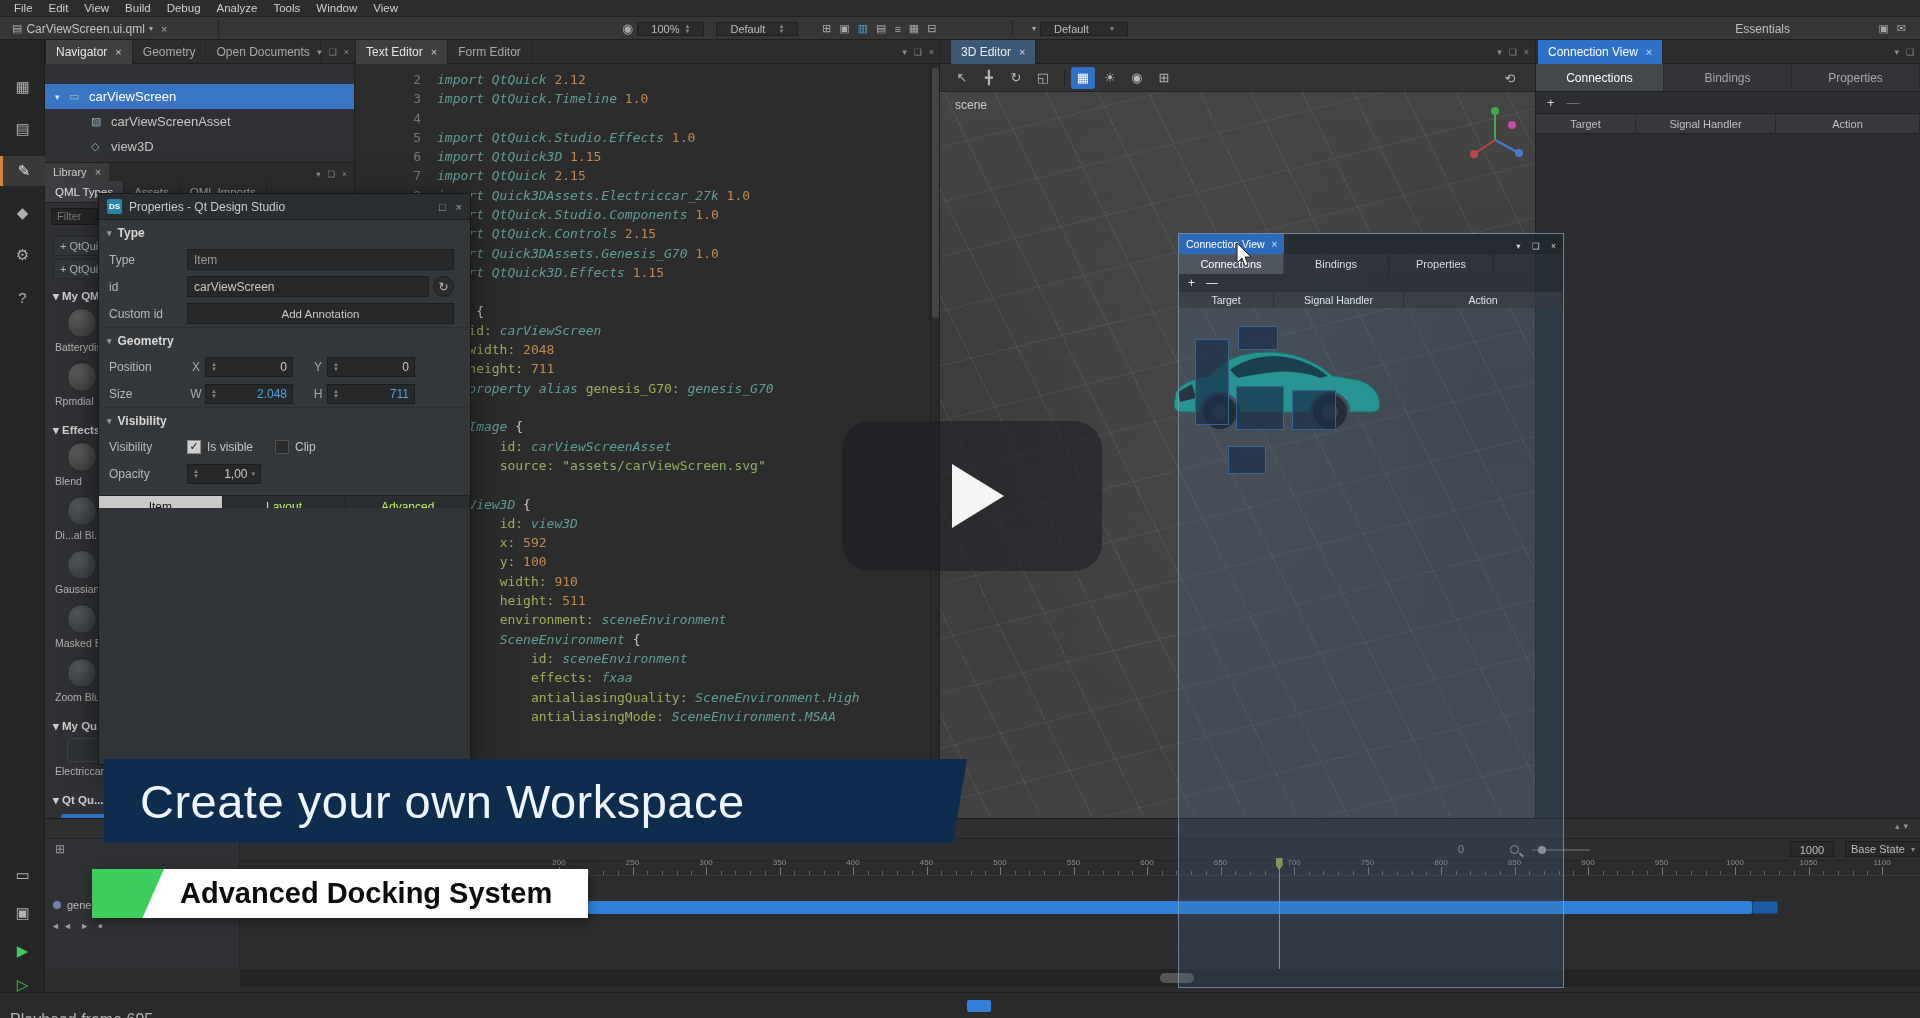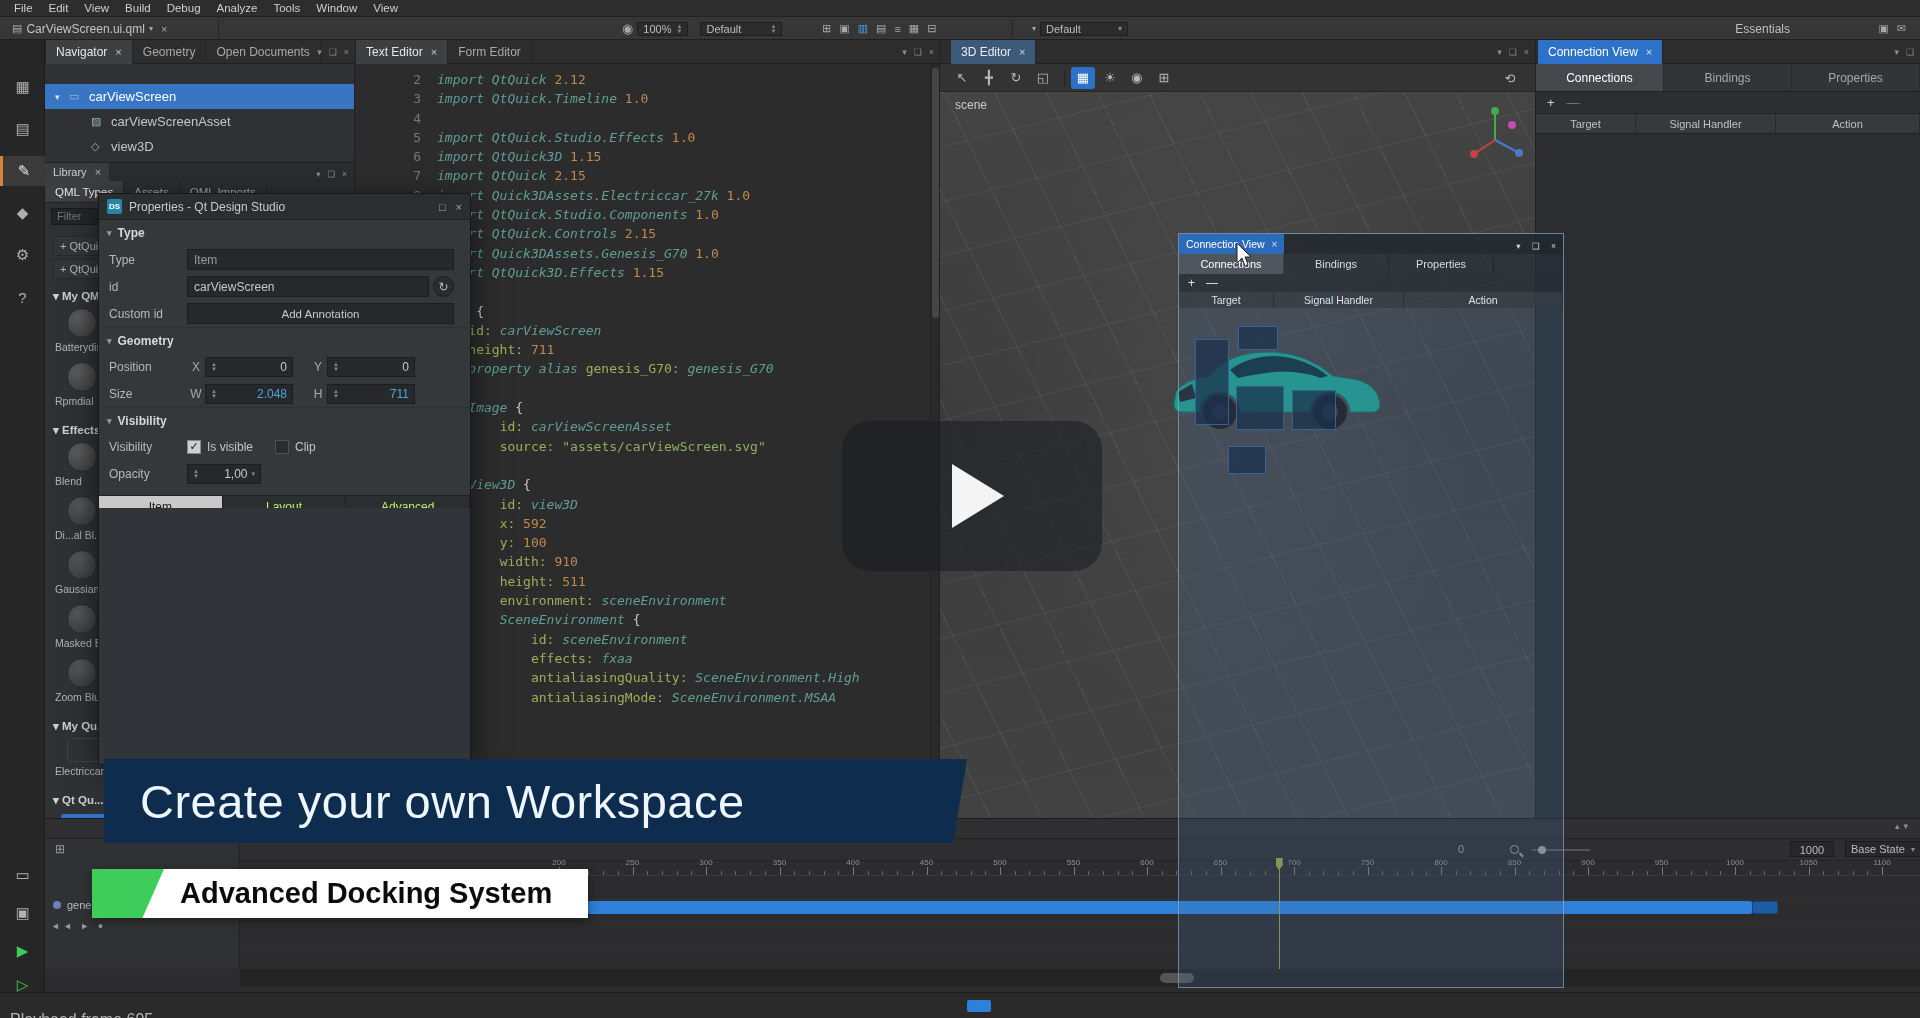--- a/index.html
+++ b/index.html
@@ -11,21 +11,21 @@
   #menubar { position:absolute; top:0; left:0; right:0; height:17px; background:#2d2d2d;
              border-bottom:1px solid #222; display:flex; align-items:center; padding-left:6px; }
   .menu-item { font-size:11.5px; color:#cfcfcf; padding:0 8px; cursor:default; }
 
   
   #toolbar { position:absolute; top:17px; left:0; right:0; height:23px; background:#363636;
              border-bottom:1px solid #1f1f1f; }
   #toolbar .tb { position:absolute; top:0; height:23px; display:flex; align-items:center; font-size:12px; color:#c4c4c4; }
   .tb-ic { color:#a8a8a8; font-size:11px; margin:0 4px; }
   .tb-box { display:flex; align-items:center; background:#2c2c2c; border:1px solid #1f1f1f;
-            height:14px; padding:0 5px; font-size:11px; color:#bdbdbd; }
+            height:14px; padding:0 13px; font-size:11px; color:#bdbdbd; }
   .spincol { display:inline-flex; flex-direction:column; line-height:4.5px; font-size:6px; color:#8a8a8a; margin-left:5px; }
   .tb-sep { position:absolute; top:3px; width:1px; height:17px; background:#242424; }
 
   
   #dockbar { position:absolute; top:40px; left:45px; right:0; height:24px; background:#2d2d2d;
              border-bottom:1px solid #1f1f1f; }
   .dock-seg { position:absolute; top:0; height:24px; border-left:1px solid #222; }
   .dock-tabs { display:flex; height:24px; align-items:stretch; }
   .dtab { display:flex; align-items:center; padding:0 10px; font-size:12px; color:#a9a9a9; border-right:1px solid #252525; }
   .dtab.active { background:#3d3f41; color:#e6e6e6; }
@@ -446,20 +446,21 @@
         <div class="code-line"><span class="gutter">6</span><span class="code-text"><span class="tk-imp">import QtQuick3D </span><span class="tk-num">1.15</span></span></div>
         <div class="code-line"><span class="gutter">7</span><span class="code-text"><span class="tk-imp">import QtQuick </span><span class="tk-num">2.15</span></span></div>
         <div class="code-line"><span class="gutter">8</span><span class="code-text"><span class="tk-imp">import Quick3DAssets.Electriccar_27k </span><span class="tk-num">1.0</span></span></div>
         <div class="code-line"><span class="gutter">9</span><span class="code-text"><span class="tk-imp">import QtQuick.Studio.Components </span><span class="tk-num">1.0</span></span></div>
         <div class="code-line"><span class="gutter">10</span><span class="code-text"><span class="tk-imp">import QtQuick.Controls </span><span class="tk-num">2.15</span></span></div>
         <div class="code-line"><span class="gutter">11</span><span class="code-text"><span class="tk-imp">import Quick3DAssets.Genesis_G70 </span><span class="tk-num">1.0</span></span></div>
         <div class="code-line"><span class="gutter">12</span><span class="code-text"><span class="tk-imp">import QtQuick3D.Effects </span><span class="tk-num">1.15</span></span></div>
         <div class="code-line"><span class="gutter">13</span><span class="code-text"></span></div>
         <div class="code-line"><span class="gutter">14</span><span class="code-text"><span class="tk-typ">Item</span><span class="tk-pln"> {</span></span></div>
         <div class="code-line"><span class="gutter">15</span><span class="code-text"><span class="tk-pln">    </span><span class="tk-prop">id:</span><span class="tk-pln"> </span><span class="tk-typ">carViewScreen</span></span></div>
+        <div class="code-line"><span class="gutter">16</span><span class="code-text"><span class="tk-pln">    </span><span class="tk-prop">width:</span><span class="tk-pln"> </span><span class="tk-num">2048</span></span></div>
         <div class="code-line"><span class="gutter">17</span><span class="code-text"><span class="tk-pln">    </span><span class="tk-prop">height:</span><span class="tk-pln"> </span><span class="tk-num">711</span></span></div>
         <div class="code-line"><span class="gutter">18</span><span class="code-text"><span class="tk-pln">    </span><span class="tk-kw">property alias</span><span class="tk-pln"> </span><span class="tk-prop">genesis_G70:</span><span class="tk-pln"> </span><span class="tk-typ">genesis_G70</span></span></div>
         <div class="code-line"><span class="gutter">19</span><span class="code-text"></span></div>
         <div class="code-line"><span class="gutter">20</span><span class="code-text"><span class="tk-pln">    </span><span class="tk-typ">Image</span><span class="tk-pln"> {</span></span></div>
         <div class="code-line"><span class="gutter">21</span><span class="code-text"><span class="tk-pln">        </span><span class="tk-prop">id:</span><span class="tk-pln"> </span><span class="tk-typ">carViewScreenAsset</span></span></div>
         <div class="code-line"><span class="gutter">22</span><span class="code-text"><span class="tk-pln">        </span><span class="tk-prop">source:</span><span class="tk-pln"> </span><span class="tk-str">"assets/carViewScreen.svg"</span></span></div>
         <div class="code-line"><span class="gutter">23</span><span class="code-text"></span></div>
         <div class="code-line"><span class="gutter">24</span><span class="code-text"><span class="tk-pln">    </span><span class="tk-typ">View3D</span><span class="tk-pln"> {</span></span></div>
         <div class="code-line"><span class="gutter">25</span><span class="code-text"><span class="tk-pln">        </span><span class="tk-prop">id:</span><span class="tk-pln"> </span><span class="tk-typ">view3D</span></span></div>
         <div class="code-line"><span class="gutter">26</span><span class="code-text"><span class="tk-pln">        </span><span class="tk-prop">x:</span><span class="tk-pln"> </span><span class="tk-num">592</span></span></div>

